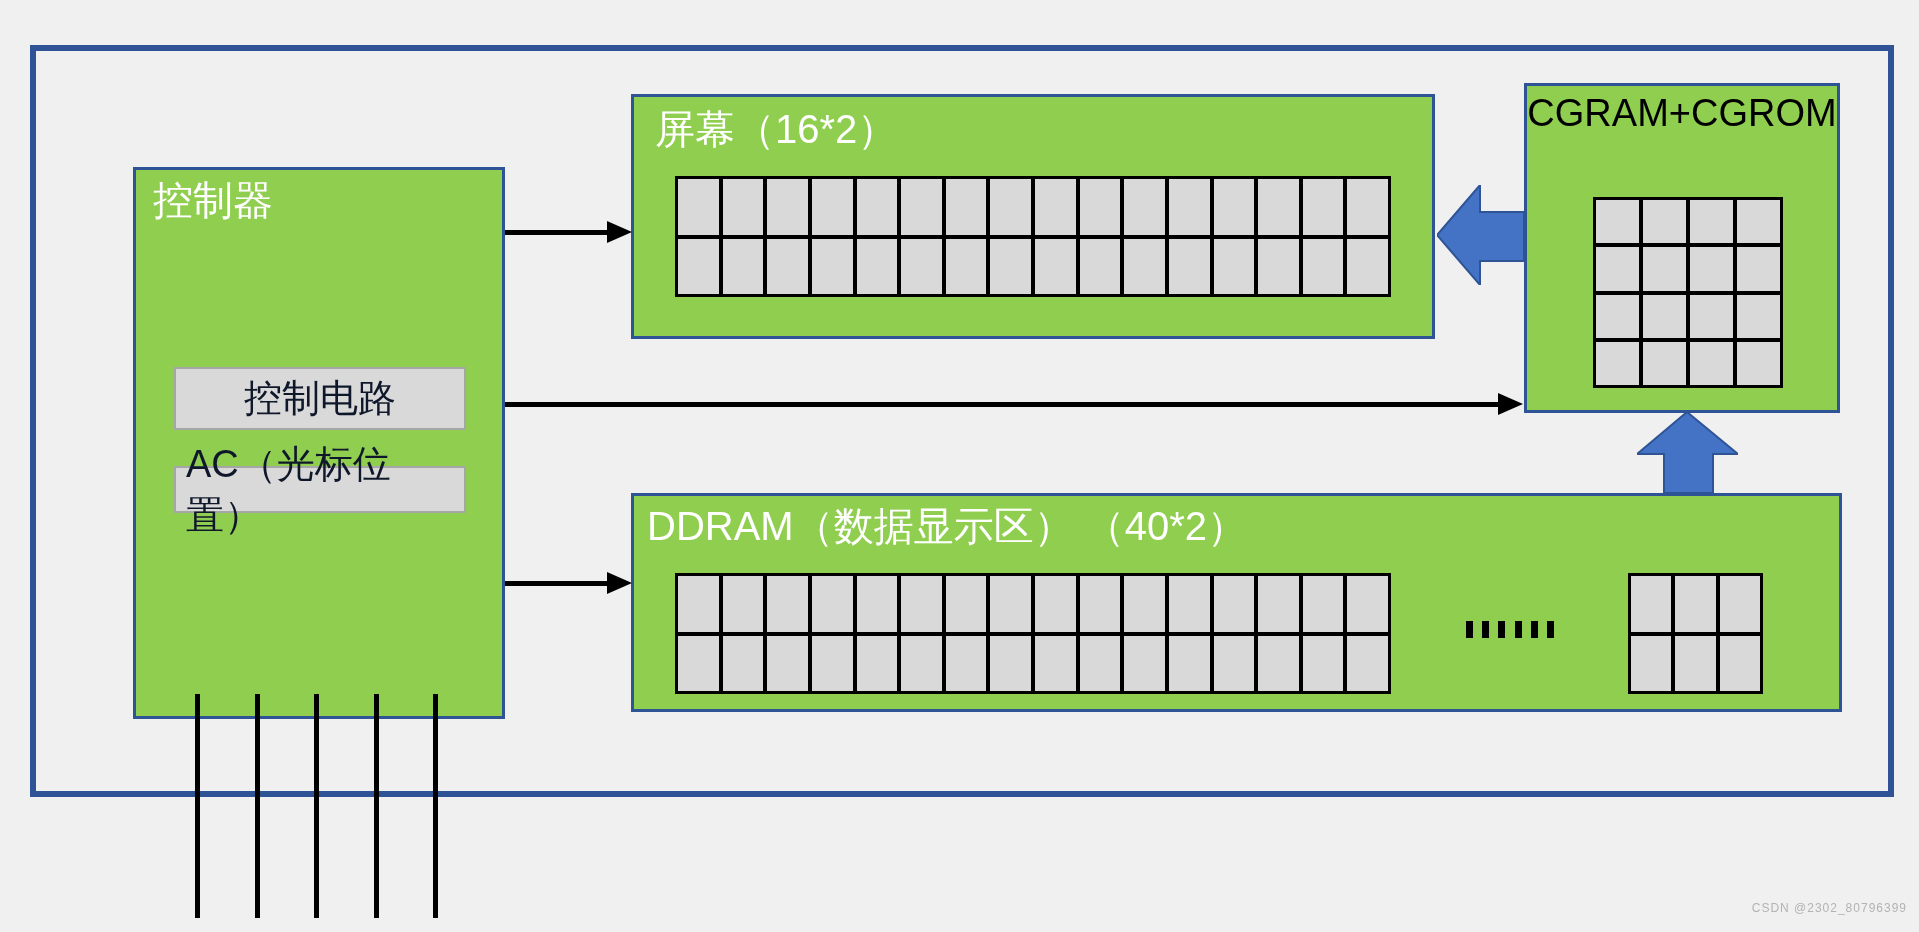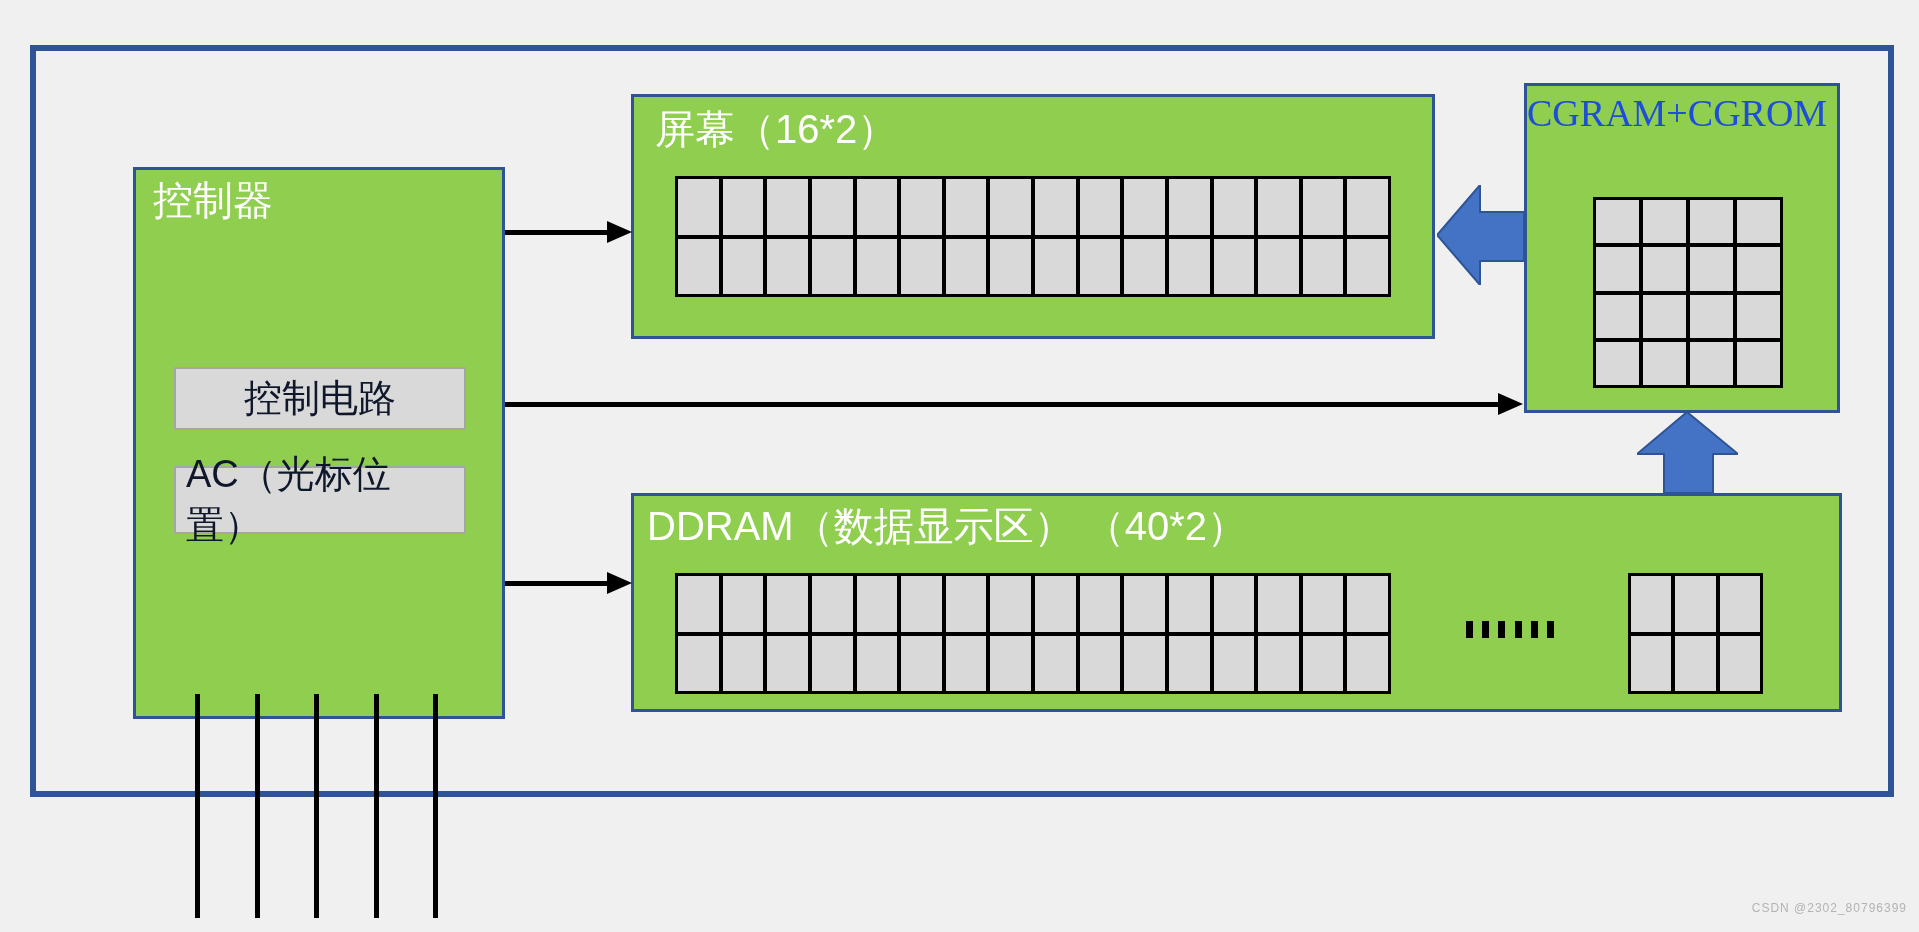--- a/index.html
+++ b/index.html
@@ -23,25 +23,25 @@
   .gbox{background:var(--green);border:3px solid var(--border-blue);box-sizing:border-box;}
   .controller{left:133px;top:142px;width:372px;height:552px;margin-top:25px;}
   .screen{left:631px;top:94px;width:804px;height:245px;}
   .cgram{left:1524px;top:83px;width:316px;height:330px;}
   .ddram{left:631px;top:493px;width:1211px;height:219px;text-align:center;}
 
   .box-title{color:#fff;font-size:40px;font-weight:400;line-height:48px;white-space:nowrap;}
   .controller .box-title{position:absolute;left:17px;top:6px;}
   .screen .box-title{position:absolute;left:21px;top:8px;}
   .ddram .box-title{position:absolute;left:13px;top:6px;}
-  .cgram-titles{position:absolute;left:0;top:4px;width:100%;color:#1d4ed8;font-size:38px;line-height:46px;font-weight:400;font-family:Liberation Serif, serif;}
+  .cgram-titles{position:absolute;left:0;top:4px;width:100%;text-align:center;color:#000000;font-size:38px;line-height:46px;font-weight:400;}
 
   .inner-box{position:absolute;background:var(--inner-gray);border:2px solid var(--inner-border);box-sizing:border-box;color:#0f172a;font-size:38px;display:flex;align-items:center;}
   .control-circuit{left:38px;top:197px;width:292px;height:63px;justify-content:center;}
-  .ac-box{left:38px;top:296px;width:292px;height:68px;justify-content:flex-start;padding-left:10px;}
+  .ac-box{left:38px;top:296px;width:292px;height:47px;justify-content:flex-start;padding-left:10px;}
 
   .cellgrid{position:absolute;display:grid;background:#000;border:3px solid #000;gap:4px;box-sizing:border-box;}
   .cellgrid .cell{background:var(--cell-gray);}
   .screen-grid{left:675px;top:176px;width:716px;height:121px;}
   .cgram-grid{left:1593px;top:197px;width:190px;height:191px;}
   .ddram-grid{left:675px;top:573px;width:716px;height:121px;}
   .ddram-small-grid{left:1628px;top:573px;width:135px;height:121px;}
 
   .harrow-line{position:absolute;height:5px;background:#000;}
   .harrow-head{position:absolute;width:0;height:0;border-top:11px solid transparent;border-bottom:11px solid transparent;border-left:25px solid #000;}

